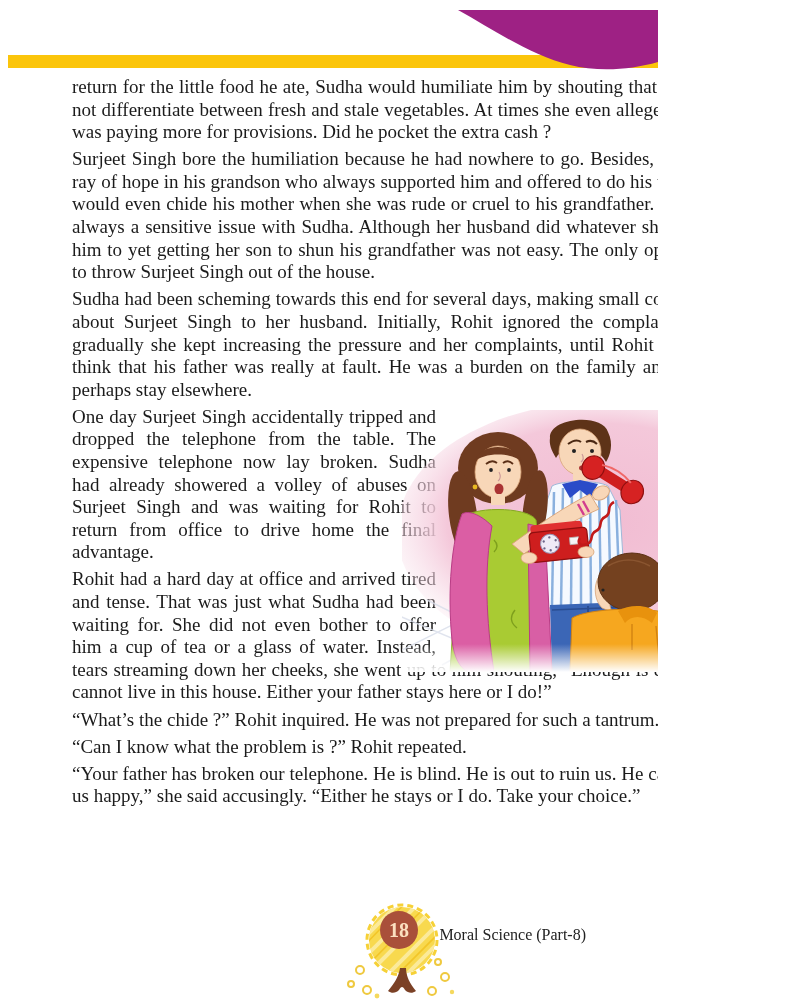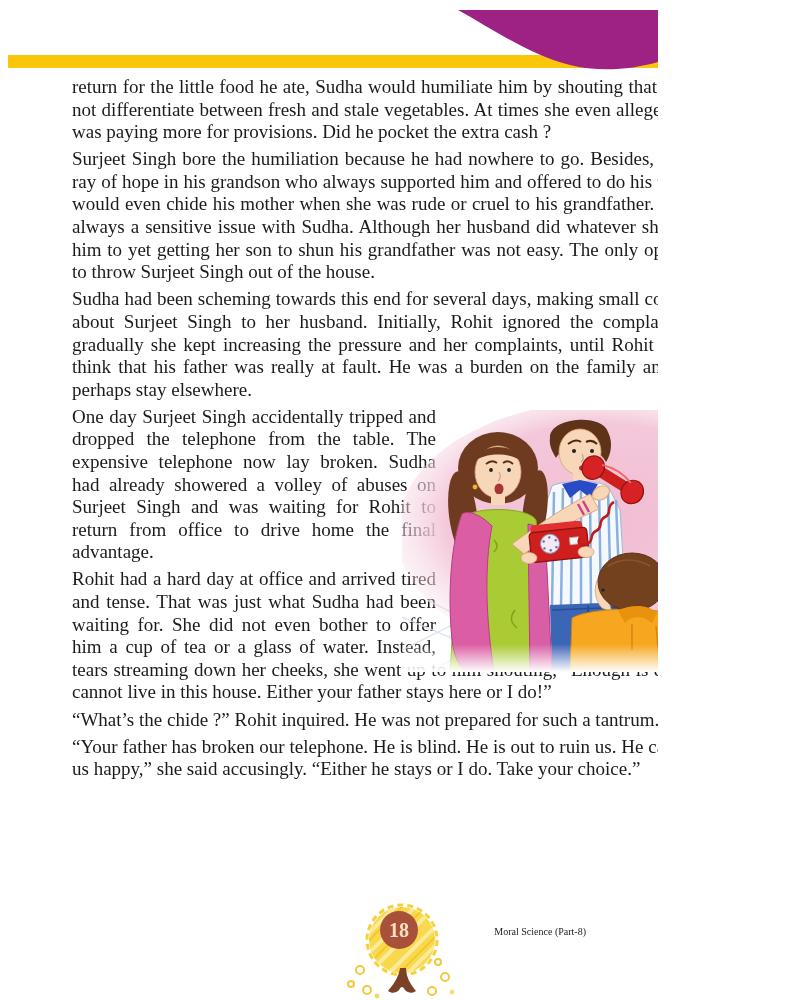--- a/index.html
+++ b/index.html
@@ -14,41 +14,42 @@
   .content{
     position:absolute;left:72px;top:76px;width:656px;
     font-size:19px;line-height:22.6px;text-align:justify;
   }
   .content p{margin:0 0 4.5px 0;}
   .img-spacer{float:right;width:282px;height:251px;margin-left:10px;}
   
   .illustration{position:absolute;left:402px;top:410px;width:397px;height:262px;}
   
   .badge{position:absolute;left:342px;top:900px;width:120px;height:100px;}
-  .book-title{position:absolute;right:72px;top:926px;font-size:10px;color:#222;}
+  .book-title{position:absolute;right:72px;top:926px;font-size:16px;color:#222;}
   svg text{font-family:"Liberation Serif","DejaVu Serif",serif;}
 </style>
 </head>
 <body>
 
 <div class="page">
 
   <div class="yellow-bar"></div>
   <svg class="corner-swoosh" viewBox="0 0 200 62" preserveAspectRatio="none">
     <path d="M 0 0 H 200 V 52 C 172 60 140 62 112 55 C 72 45 36 20 0 0 Z" fill="#9e2184"></path>
   </svg>
 
   <div class="content">
     <p>return for the little food he ate, Sudha would humiliate him by shouting that he could not differentiate between fresh and stale vegetables. At times she even alleged that he was paying more for provisions. Did he pocket the extra cash ?</p>
     <p>Surjeet Singh bore the humiliation because he had nowhere to go. Besides, he saw a ray of hope in his grandson who always supported him and offered to do his work. He would even chide his mother when she was rude or cruel to his grandfather. This was always a sensitive issue with Sudha. Although her husband did whatever she wanted him to yet getting her son to shun his grandfather was not easy. The only option was to throw Surjeet Singh out of the house.</p>
     <p>Sudha had been scheming towards this end for several days, making small complaints about Surjeet Singh to her husband. Initially, Rohit ignored the complaints. But gradually she kept increasing the pressure and her complaints, until Rohit began to think that his father was really at fault. He was a burden on the family and should perhaps stay elsewhere.</p>
     <div class="img-spacer"></div>
     <p>One day Surjeet Singh accidentally tripped and dropped the telephone from the table. The expensive telephone now lay broken. Sudha had already showered a volley of abuses on Surjeet Singh and was waiting for Rohit to return from office to drive home the final advantage.</p>
     <p>Rohit had a hard day at office and arrived tired and tense. That was just what Sudha had been waiting for. She did not even bother to offer him a cup of tea or a glass of water. Instead, tears streaming down her cheeks, she went up to him shouting, “Enough is enough! I cannot live in this house. Either your father stays here or I do!”</p>
     <p>“What’s the chide ?” Rohit inquired. He was not prepared for such a tantrum.</p>
+    <p>“Can I know what the problem is ?” Rohit repeated.</p>
     <p>“Your father has broken our telephone. He is blind. He is out to ruin us. He cannot see us happy,” she said accusingly. “Either he stays or I do. Take your choice.”</p>
   </div>
 
   <svg class="illustration" viewBox="0 0 397 262">
     <defs>
       <radialGradient id="gpink" cx="50%" cy="46%" r="58%">
         <stop offset="0%" stop-color="#f1bcd2"></stop>
         <stop offset="65%" stop-color="#f4c8da"></stop>
         <stop offset="100%" stop-color="#f8e4ec" stop-opacity="0"></stop>
       </radialGradient>

